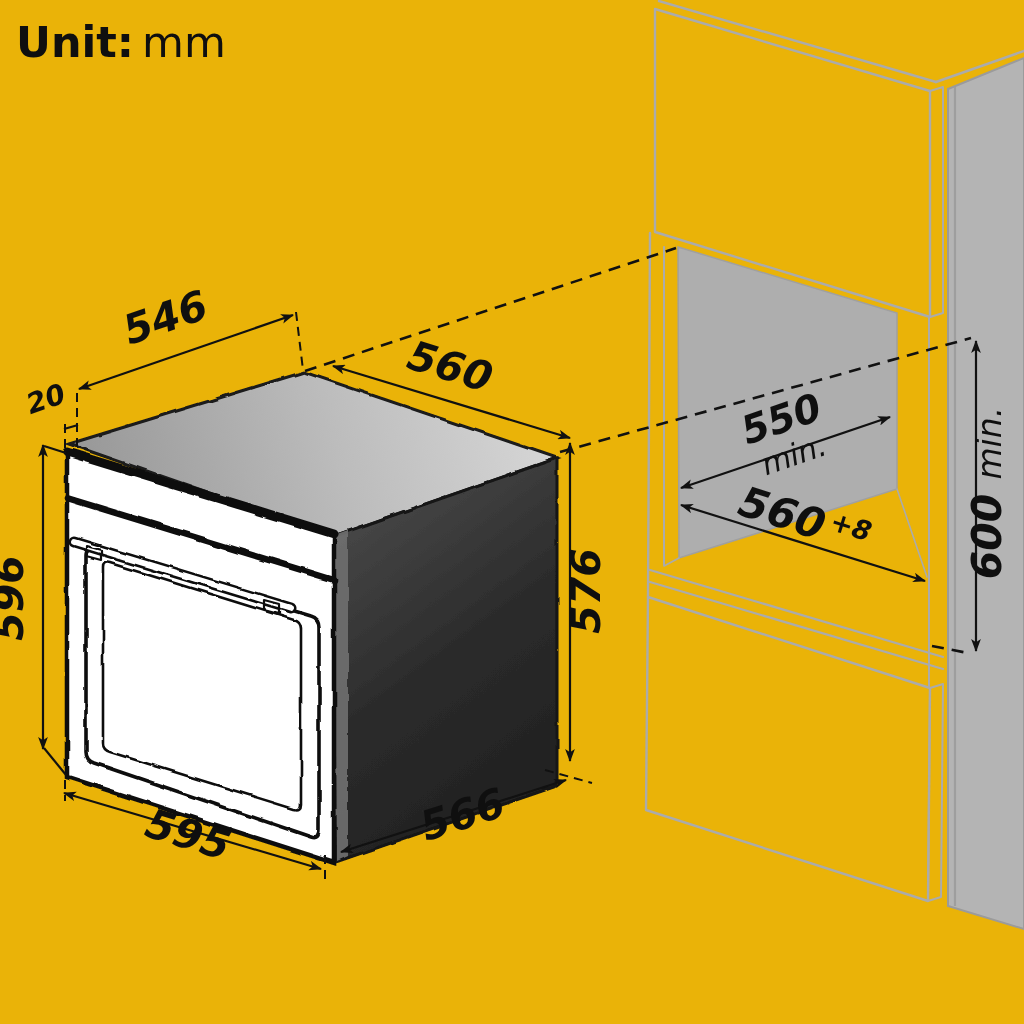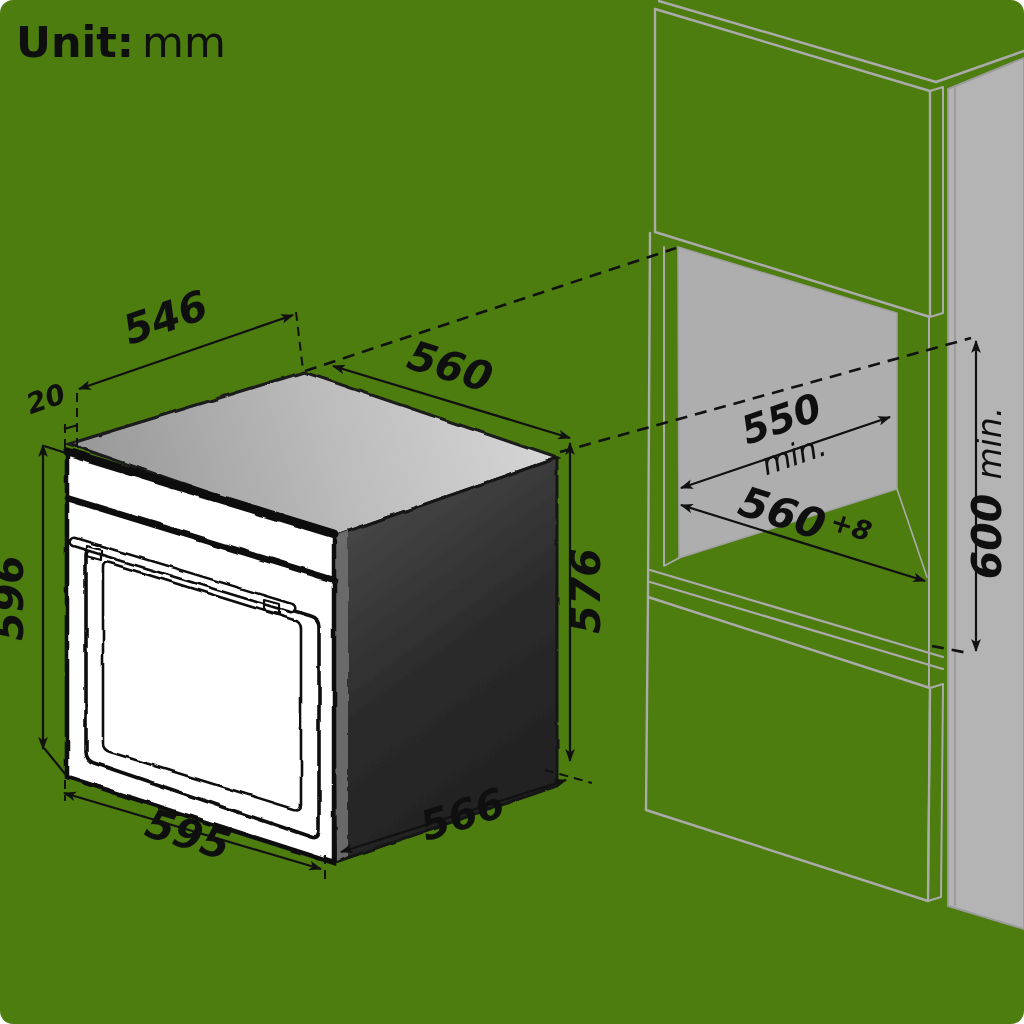--- a/index.html
+++ b/index.html
@@ -1,16 +1,16 @@
 <!DOCTYPE html>
 <html><head>
 <meta charset="utf-8">
 <style>
   html,body{margin:0;padding:0;background:#ffffff;}
-  .stage{width:1024px;height:1024px;position:relative;background:#4d7c0f;overflow:hidden;border-radius:13px;}
+  .stage{width:1024px;height:1024px;position:relative;background:#eab308;overflow:hidden;}
   svg{display:block;}
   text{font-family:"DejaVu Sans","Liberation Sans",sans-serif;fill:#0f0f0f;}
   .dim-num{font-weight:bold;font-style:italic;}
   .dim-sub{font-style:italic;font-weight:normal;}
   .unit-bold{font-weight:bold;}
   .oven-line{stroke:#0e0e0e;fill:none;stroke-linecap:round;stroke-linejoin:round;}
   .cab-line{stroke:#ababab;fill:none;stroke-linecap:round;stroke-linejoin:round;}
   .dimline{stroke:#111111;stroke-width:2.2;fill:none;}
   .extdash{stroke:#111111;stroke-width:2;fill:none;stroke-dasharray:9 6;}
   .projdash{stroke:#111111;stroke-width:2.6;fill:none;stroke-dasharray:12 8;}

